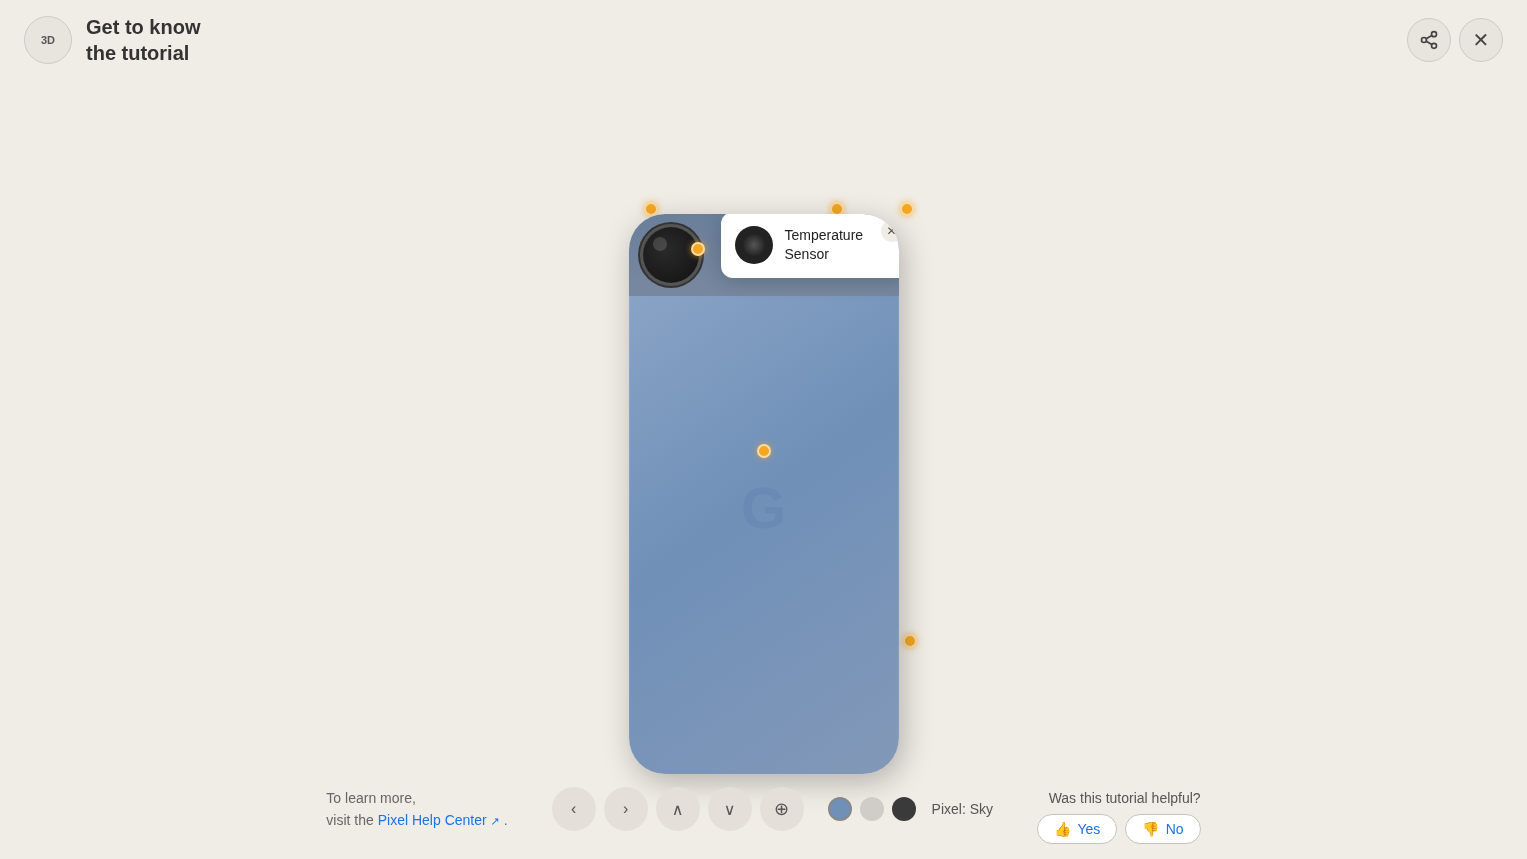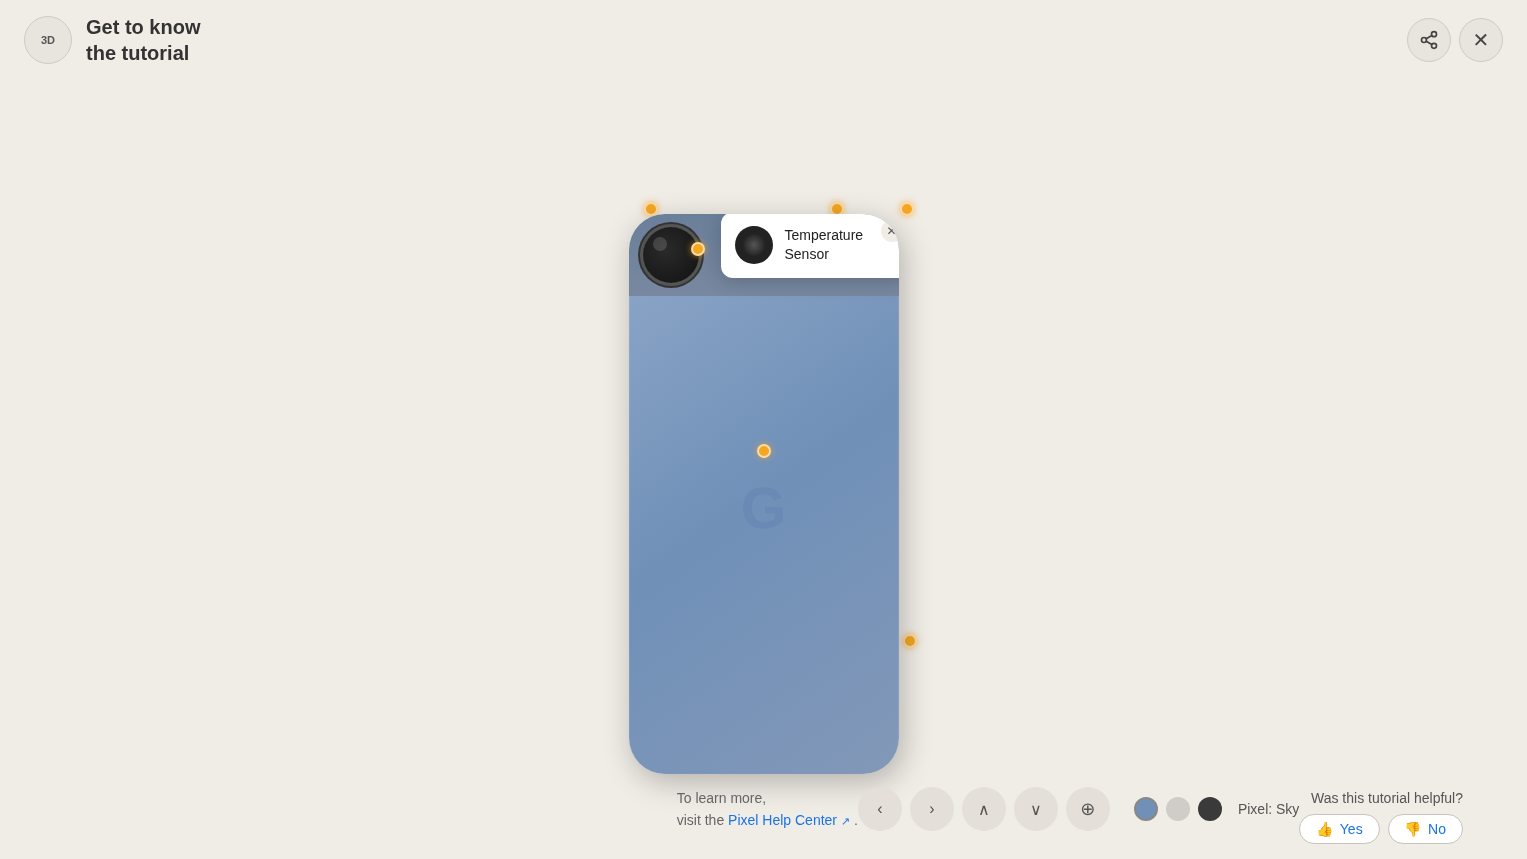--- a/index.html
+++ b/index.html
@@ -248,22 +248,23 @@
 
     
     .bottom-bar {
       position: absolute;
       bottom: 0;
       left: 0;
       right: 0;
       height: 100px;
       display: flex;
       align-items: center;
-      justify-content: flex-end;
-      padding: 0 64px;
+      justify-content: center;
+      padding: 0 40px;
+      gap: 44px;
     }
 
     .bottom-left {
       font-size: 14px;
       color: #666;
       line-height: 1.6;
     }
 
     .bottom-left a {
       color: #1a73e8;

